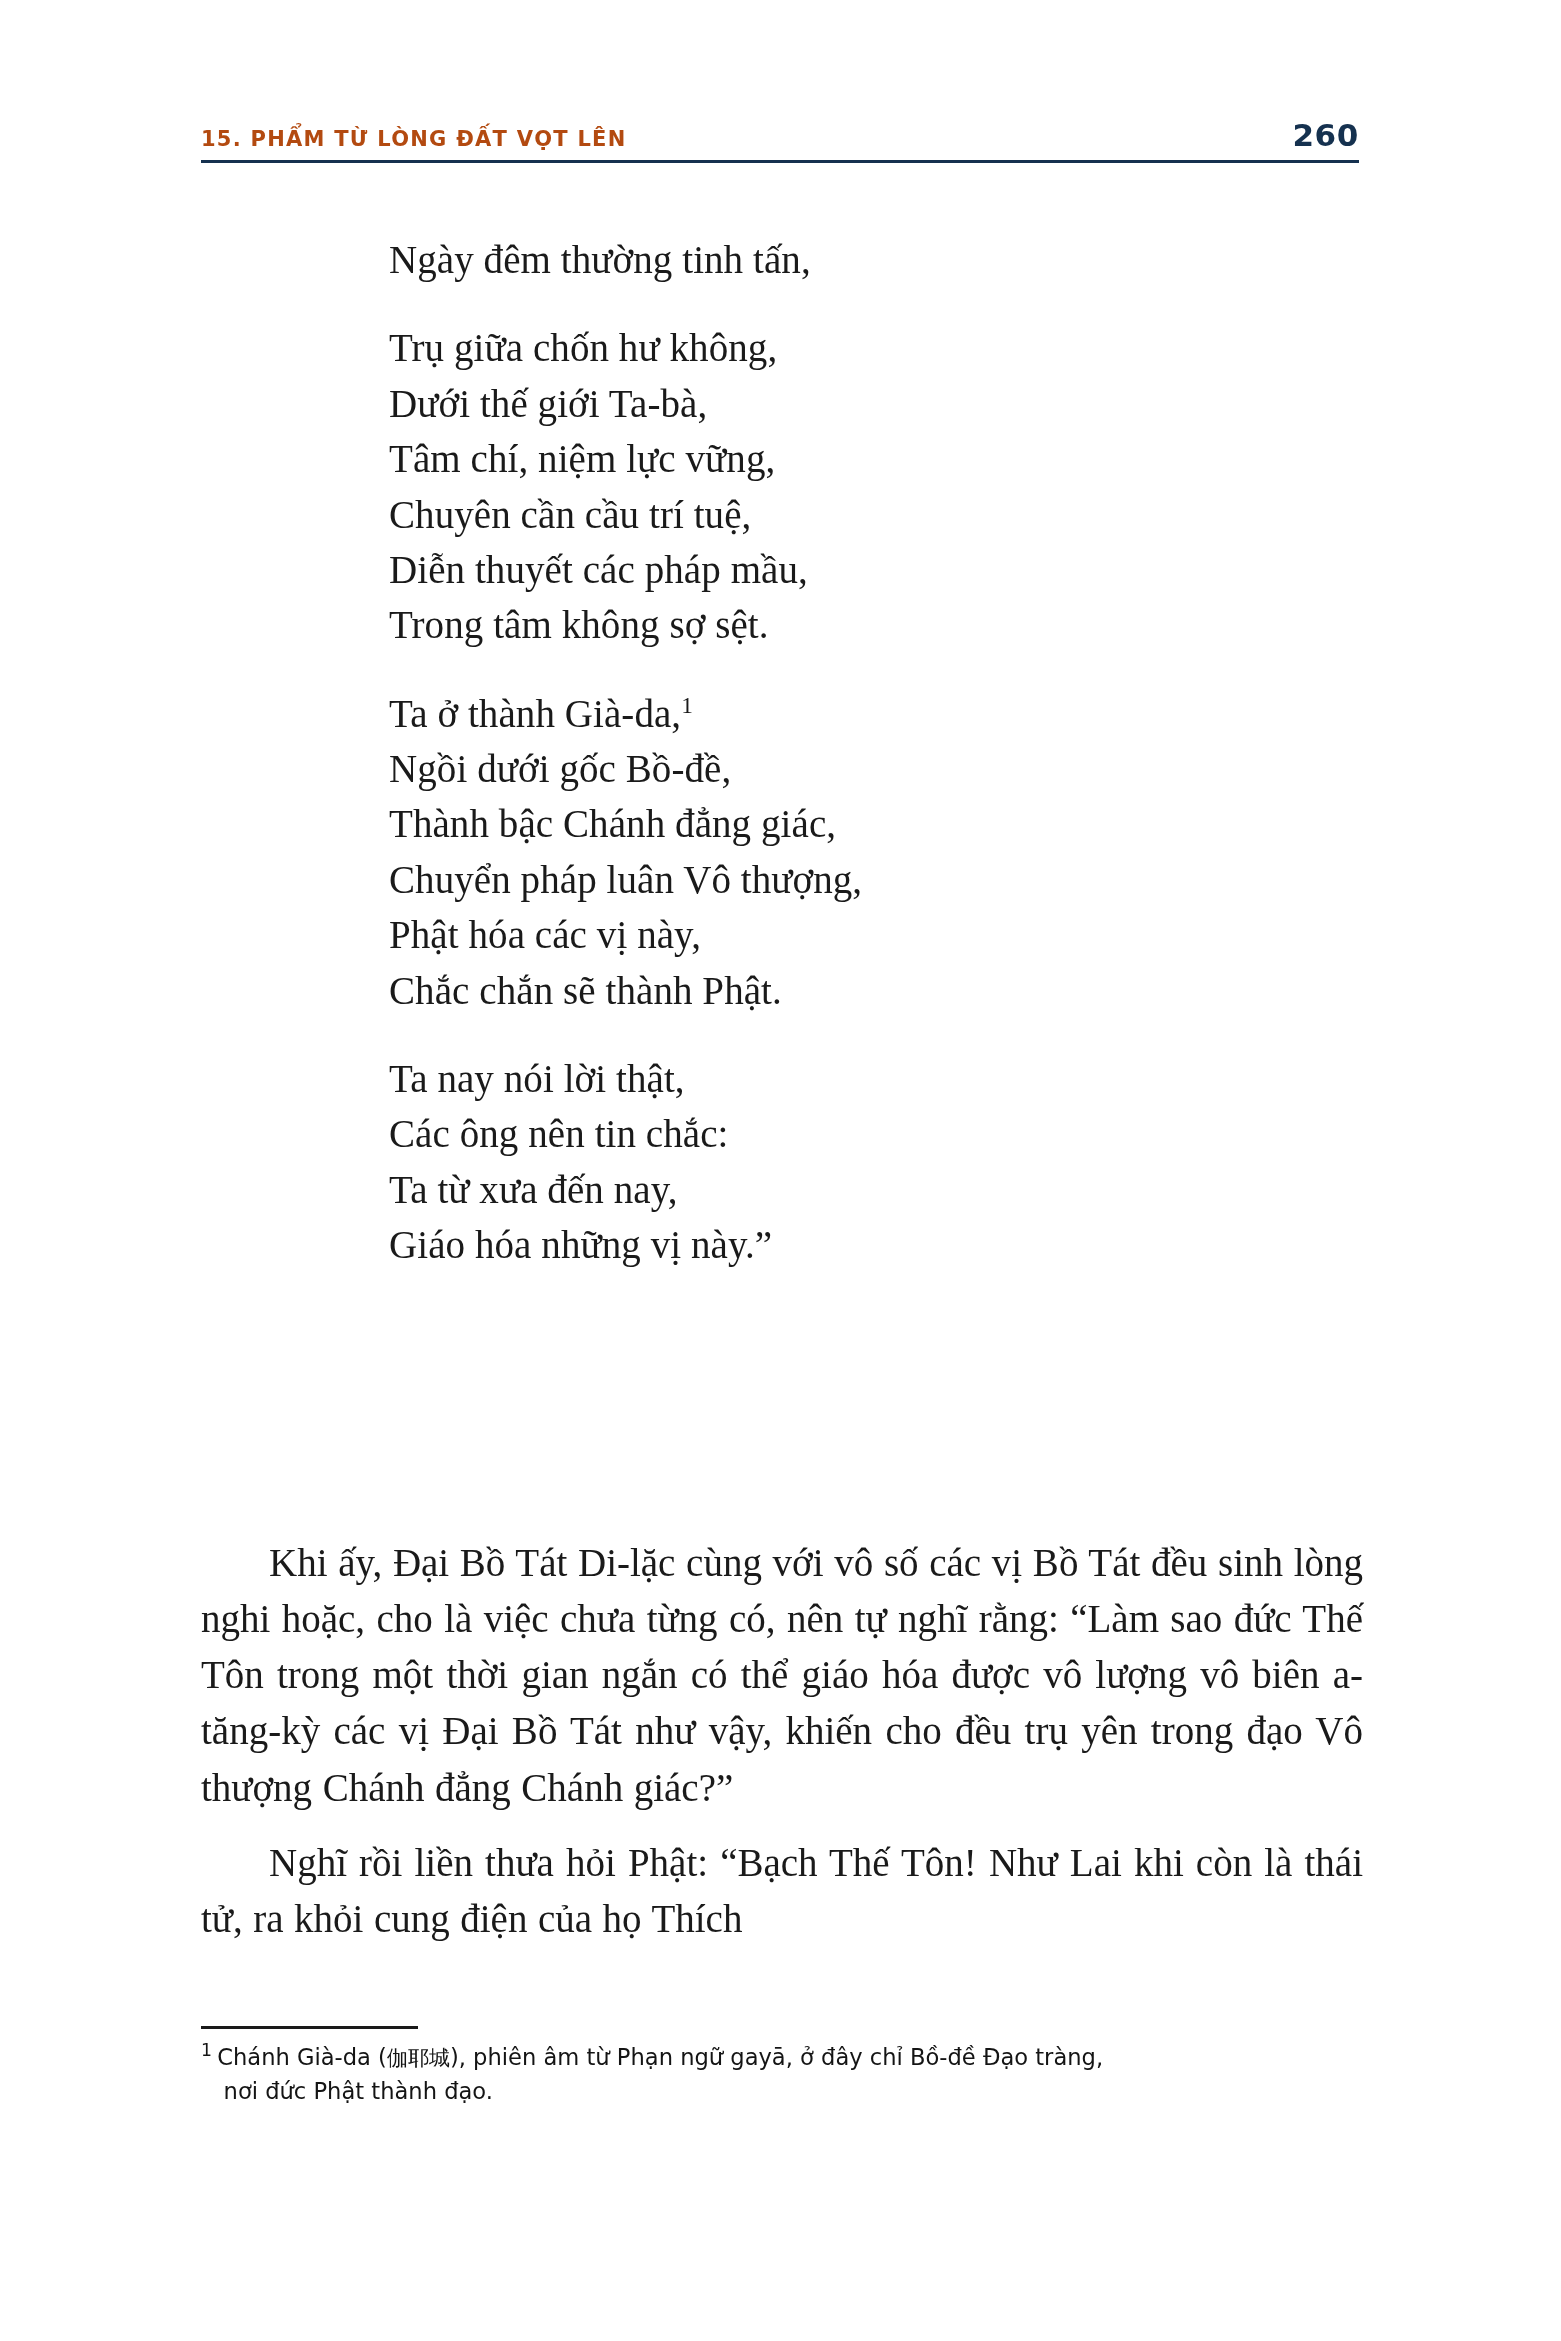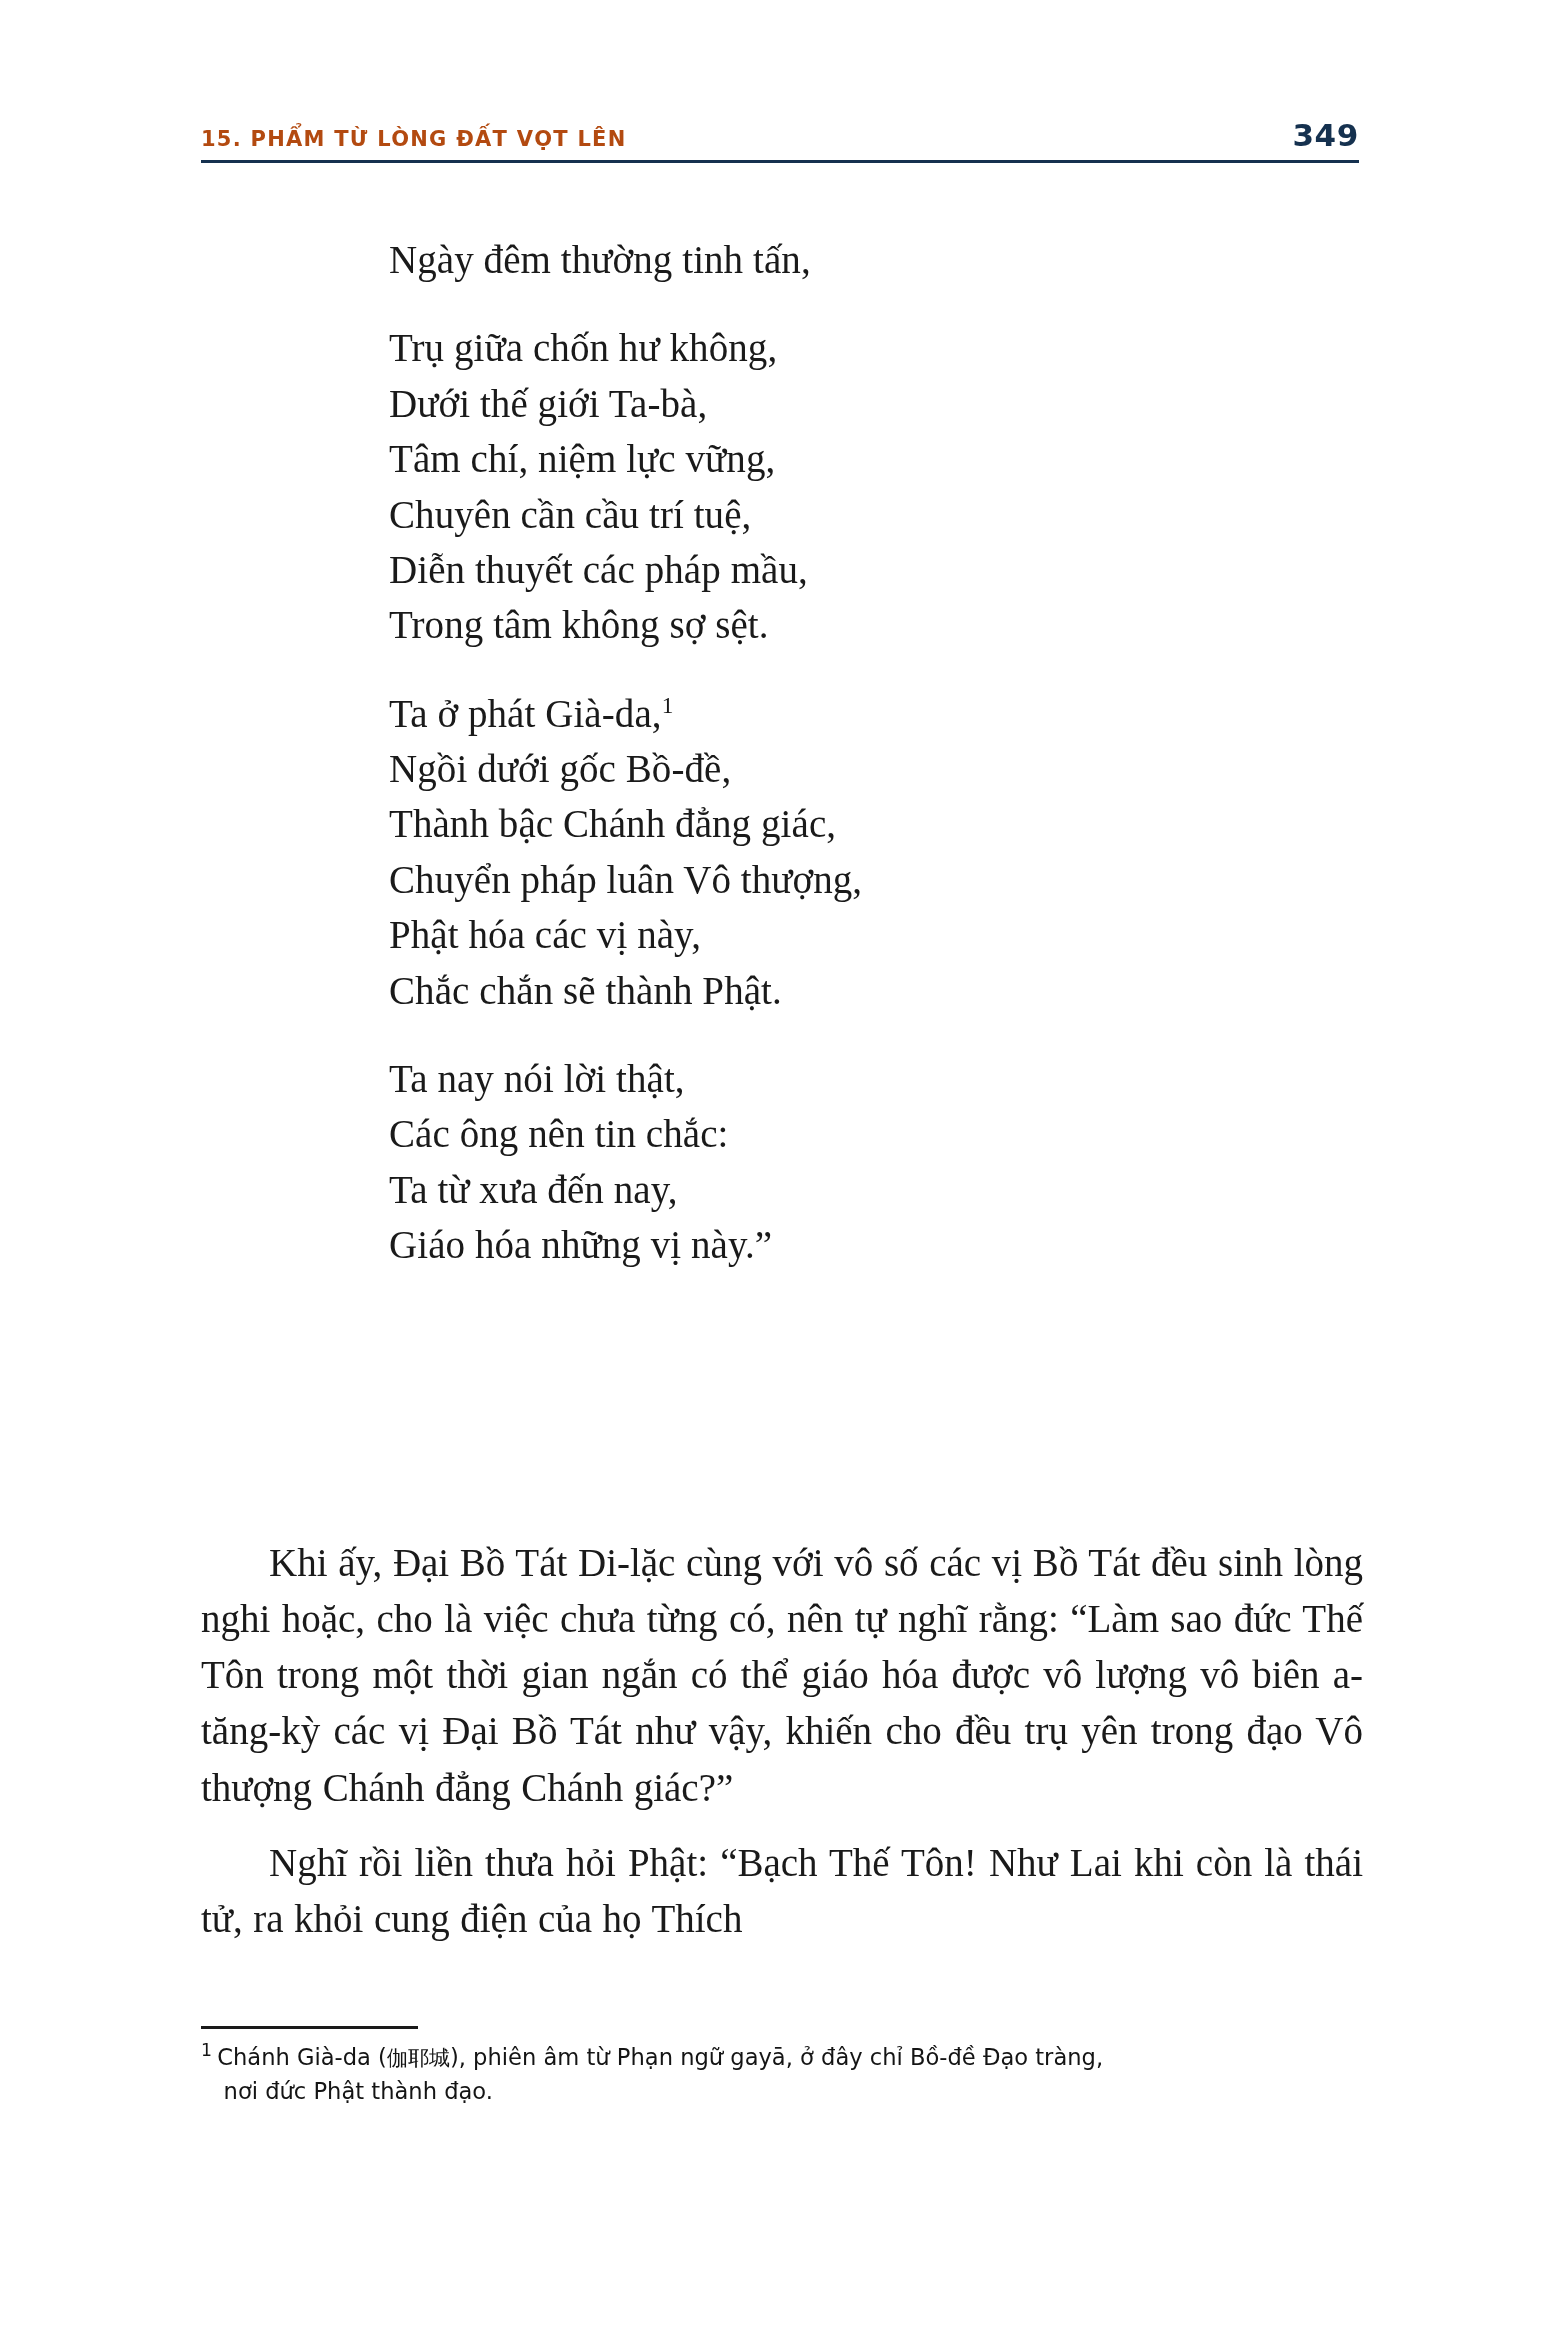--- a/index.html
+++ b/index.html
@@ -137,41 +137,41 @@
     padding-left: 22.6px;
   }
 </style>
 </head>
 <body>
 
 <div class="page">
 
   <div class="header">
     <div class="header-title">15. Phẩm Từ lòng đất vọt lên</div>
-    <div class="header-page">349</div>
+    <div class="header-page">260</div>
   </div>
   <div class="header-rule"></div>
 
   <div class="verse">
 
     <div class="stanza">
       <div class="vline">Ngày đêm thường tinh tấn,</div>
     </div>
 
     <div class="stanza">
       <div class="vline">Trụ giữa chốn hư không,</div>
       <div class="vline">Dưới thế giới Ta-bà,</div>
       <div class="vline">Tâm chí, niệm lực vững,</div>
       <div class="vline">Chuyên cần cầu trí tuệ,</div>
       <div class="vline">Diễn thuyết các pháp mầu,</div>
       <div class="vline">Trong tâm không sợ sệt.</div>
     </div>
 
     <div class="stanza">
-      <div class="vline"><span>Ta ở phát Già-da,</span><span class="fn-ref">1</span></div>
+      <div class="vline"><span>Ta ở thành Già-da,</span><span class="fn-ref">1</span></div>
       <div class="vline">Ngồi dưới gốc Bồ-đề,</div>
       <div class="vline">Thành bậc Chánh đẳng giác,</div>
       <div class="vline">Chuyển pháp luân Vô thượng,</div>
       <div class="vline">Phật hóa các vị này,</div>
       <div class="vline">Chắc chắn sẽ thành Phật.</div>
     </div>
 
     <div class="stanza">
       <div class="vline">Ta nay nói lời thật,</div>
       <div class="vline">Các ông nên tin chắc:</div>

